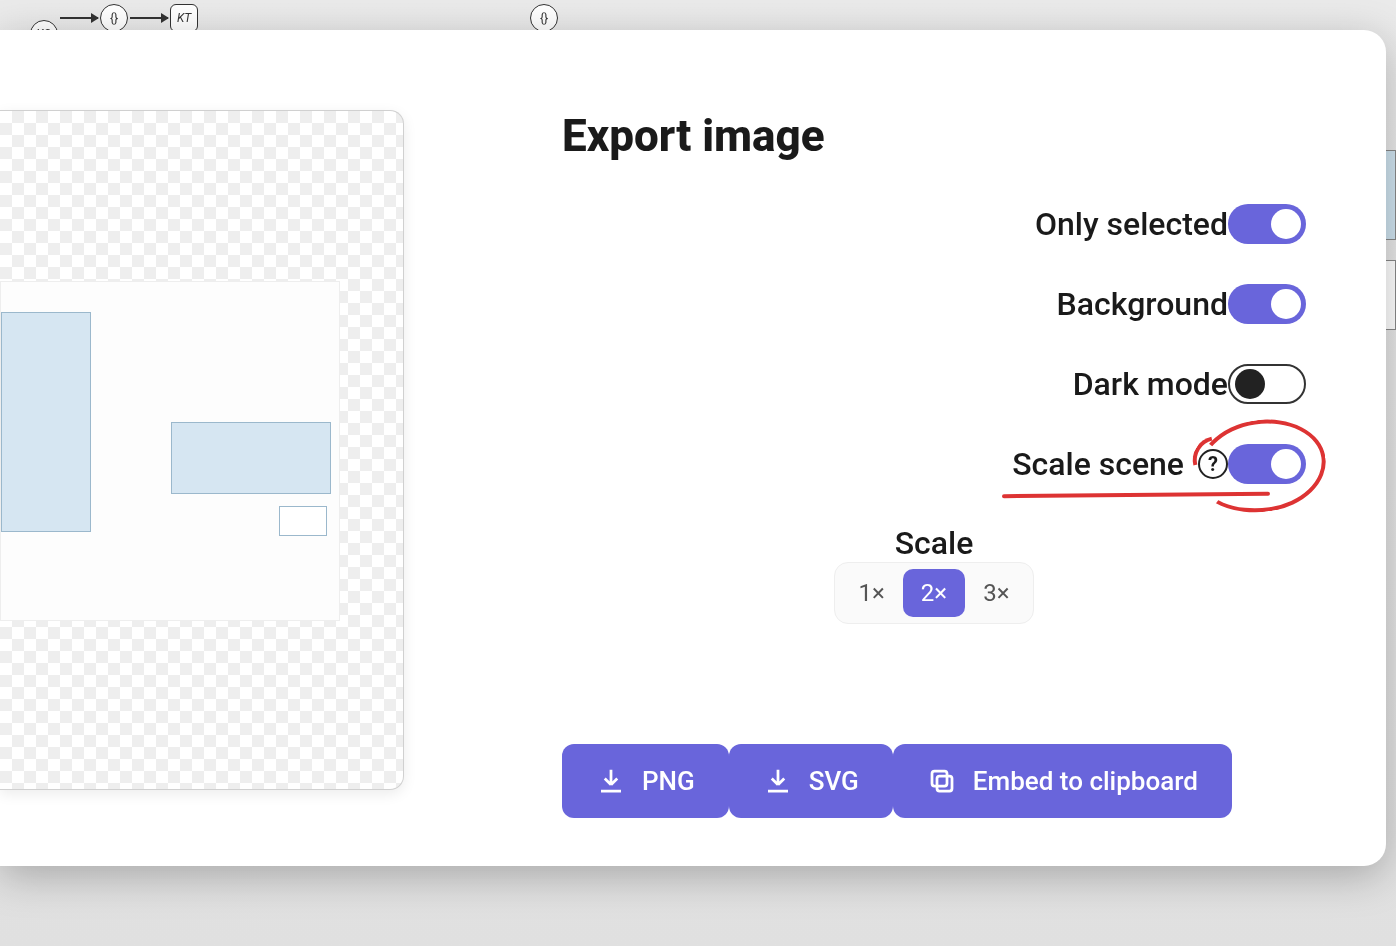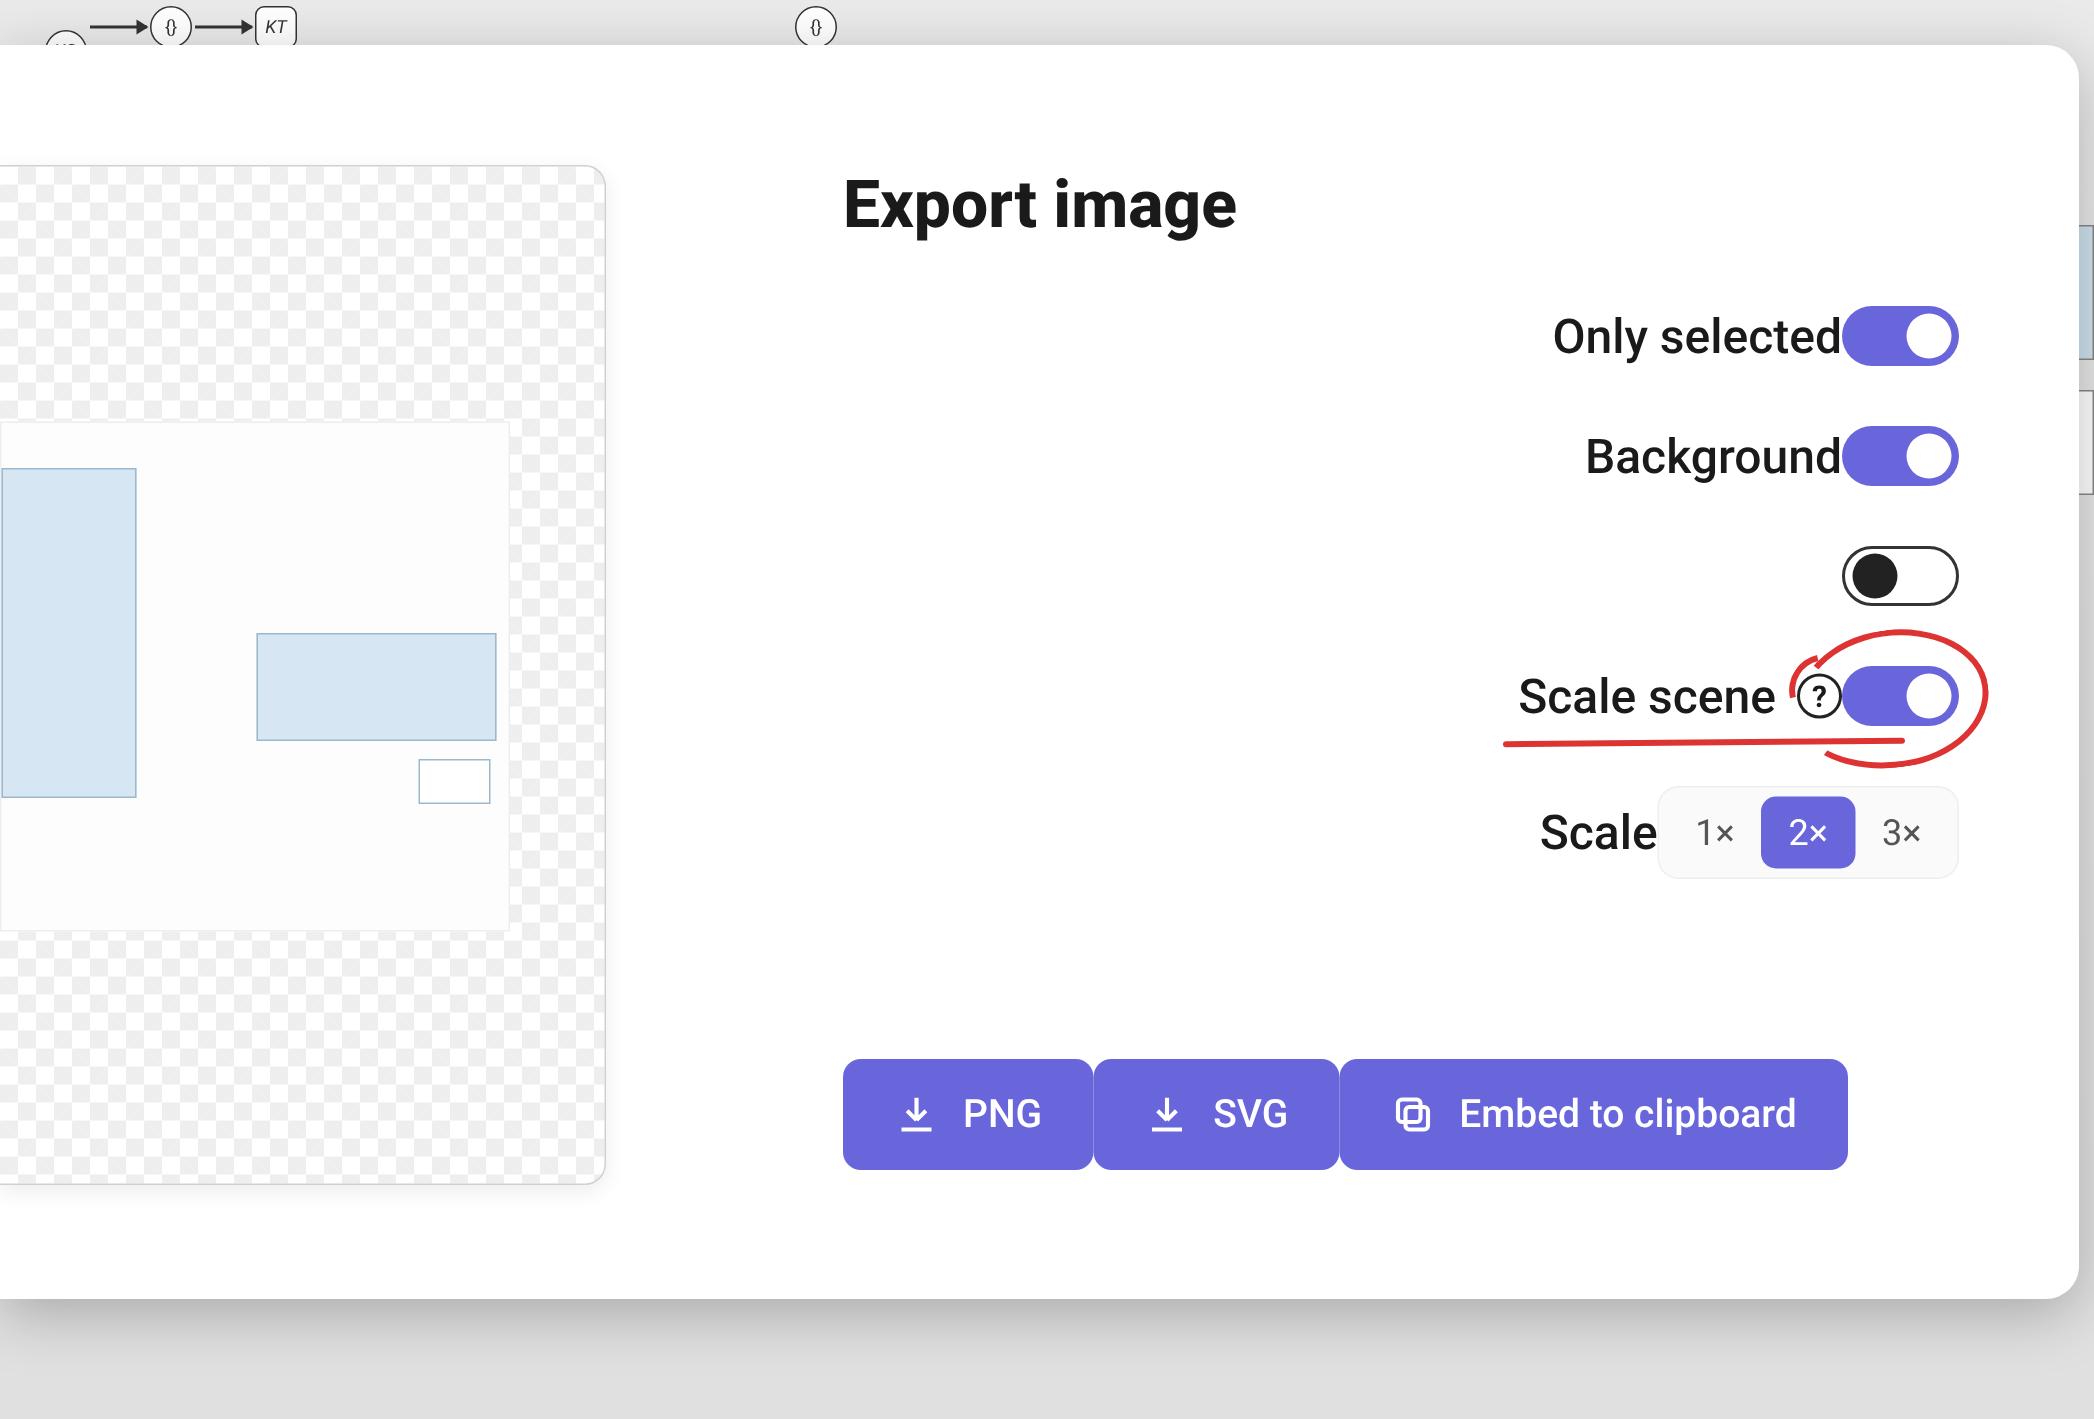--- a/index.html
+++ b/index.html
@@ -187,40 +187,41 @@
     </div>
 
     <div class="row">
       <div class="row-label">Background</div>
       <div class="toggle on">
           <div class="knob"></div>
         </div>
     </div>
 
     <div class="row">
+      <div class="row-label">Dark mode</div>
       <div class="toggle off">
           <div class="knob"></div>
         </div>
     </div>
 
     <div class="row">
       <div class="row-label" style="position:relative;">
         <span>Scale scene</span>
         <span class="help-icon">?</span>
         <div class="annot-underline"></div>
       </div>
       <div style="position:relative;">
         <div class="toggle on">
             <div class="knob"></div>
           </div>
         <div class="annot-circle"></div>
       </div>
     </div>
 
-    <div class="row" style="margin-top:26px;">
+    <div class="row" style="margin-top:26px;flex-direction:column;">
       <div class="row-label">Scale</div>
       <div class="seg">
         <button>1×</button>
         <button class="active">2×</button>
         <button>3×</button>
       </div>
     </div>
 
     <div class="actions">
       <button class="btn">

